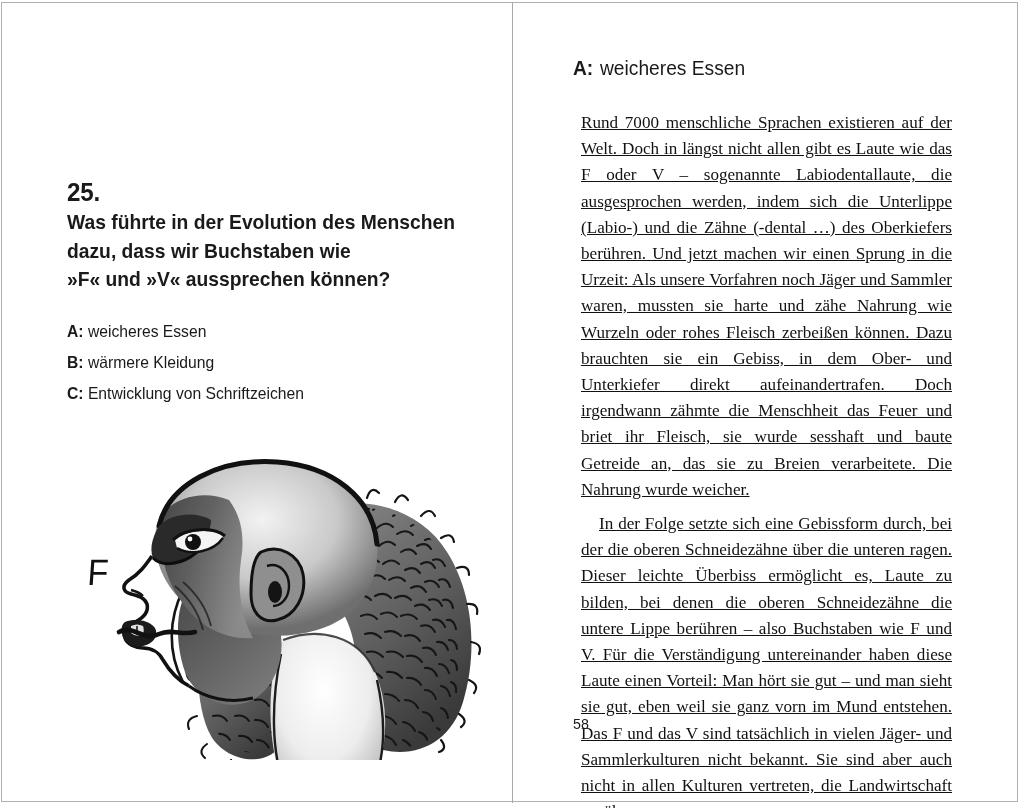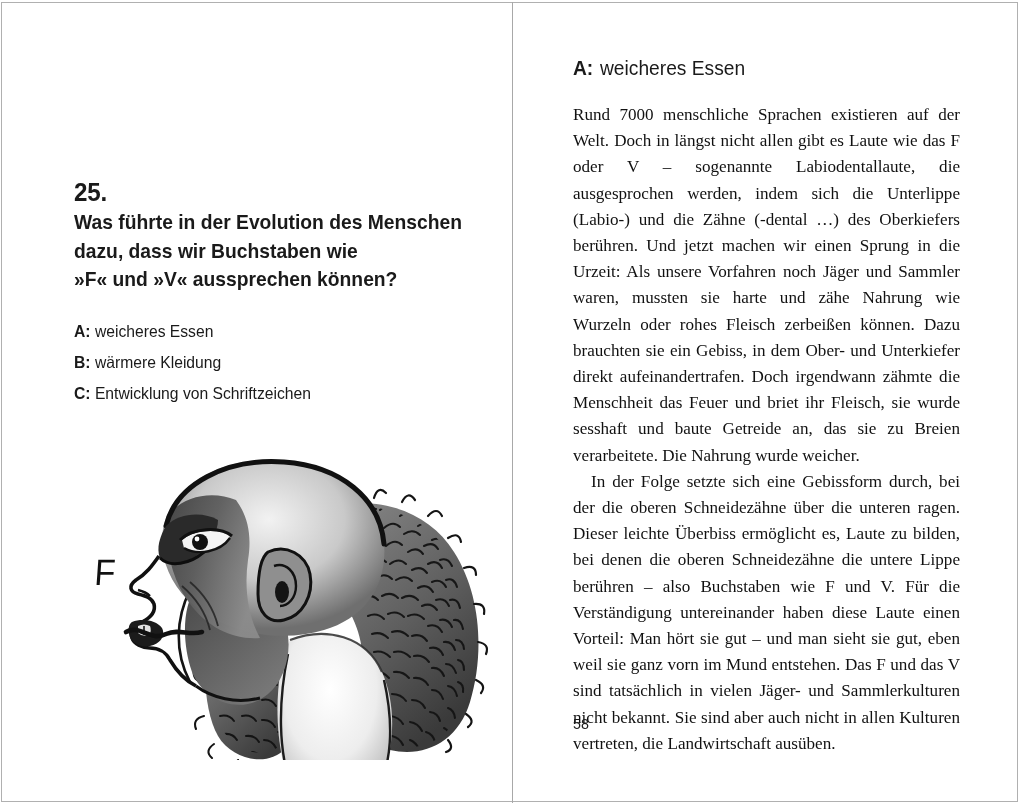--- a/index.html
+++ b/index.html
@@ -32,21 +32,21 @@
     left: 512px;
     top: 2px;
     width: 1px;
     height: 801px;
     background: #a8a8a8;
   }
 
   
   .left-page {
     position: absolute;
-    left: 12px;
+    left: 5px;
     top: 0;
     width: 512px;
     height: 601px;
   }
   .q-number {
     position: absolute;
     left: 62px;
     top: 177px;
     font-family: "Liberation Sans Narrow", "Liberation Sans", sans-serif;
     font-weight: 700;
@@ -145,21 +145,21 @@
     top: 102px;
     width: 387px;
     font-family: "Liberation Serif", serif;
     font-size: 17.1px;
     line-height: 26.2px;
     color: #111111;
     text-align: justify;
     text-justify: inter-word;
     hyphens: manual;
   }
-  .body-copy p { margin: 0; }
+  .body-copy p { margin: 8px; text-decoration: underline; }
   .body-copy p + p { text-indent: 18px; }
 
   .folio {
     position: absolute;
     left: 61px;
     top: 715px;
     font-family: "Liberation Sans Narrow", "Liberation Sans", sans-serif;
     font-size: 15px;
     font-weight: 400;
     color: #1a1a1a;

